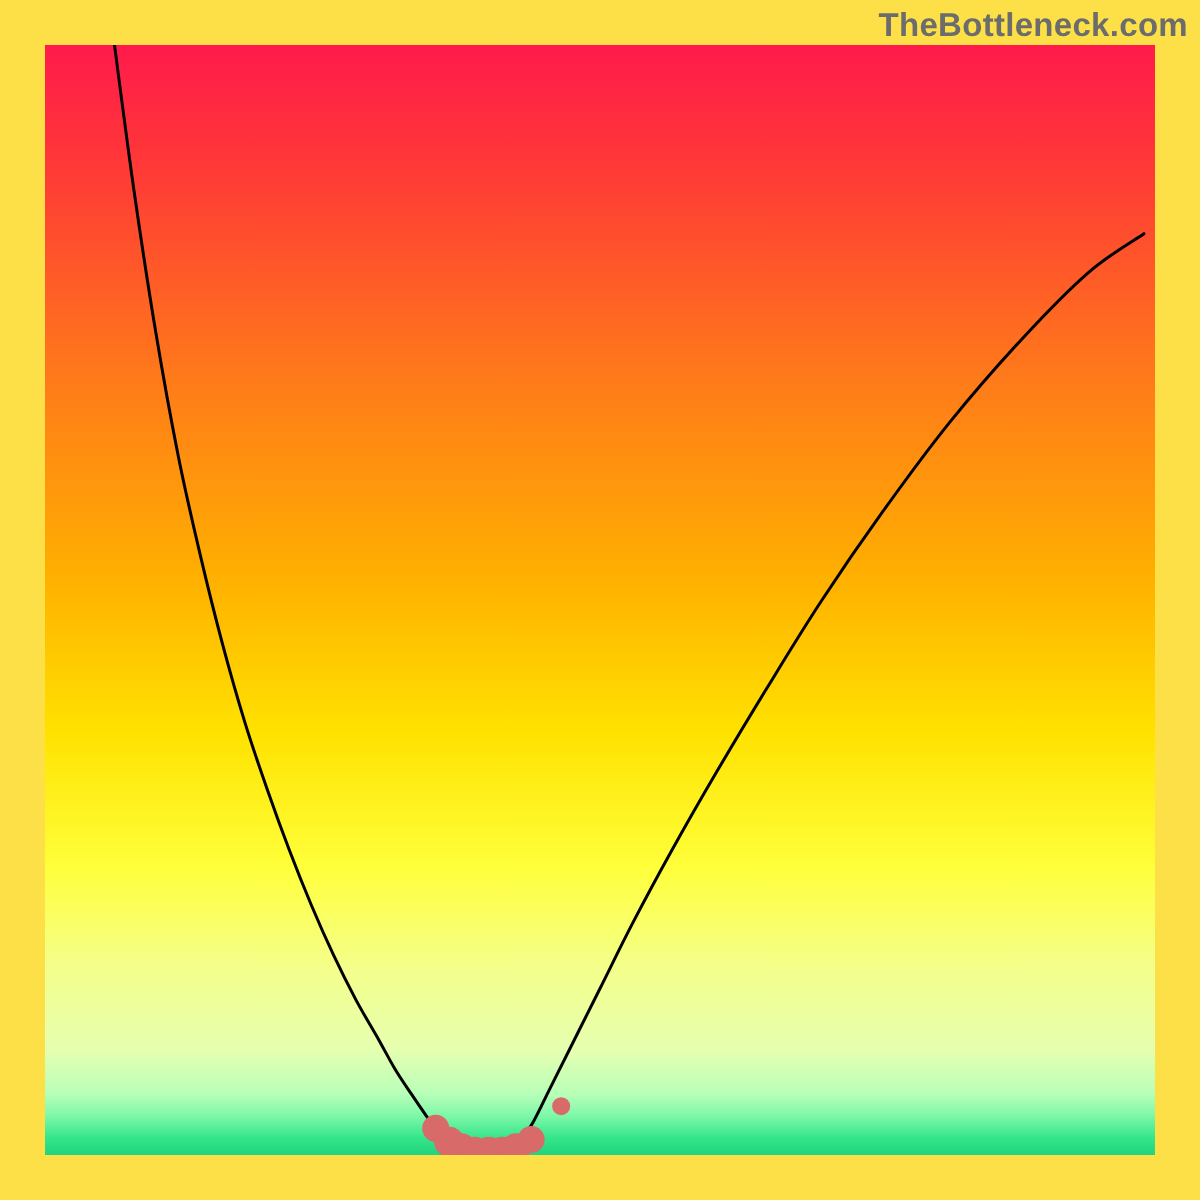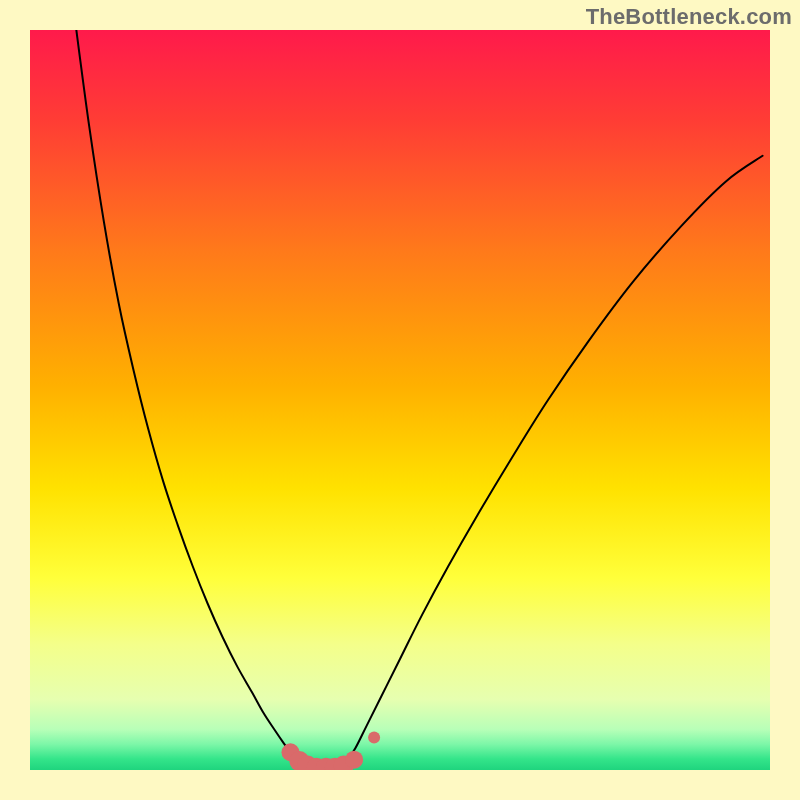--- a/index.html
+++ b/index.html
@@ -6,21 +6,21 @@
     margin: 0;
     padding: 0;
     width: 800px;
     height: 800px;
     overflow: hidden;
     font-family: Arial, Helvetica, sans-serif;
   }
   .frame {
     width: 800px;
     height: 800px;
-    background: #fef9c3;
+    background: #fde047;
     position: relative;
   }
   .watermark {
     position: absolute;
     top: 4px;
     right: 8px;
     font-size: 22px;
     font-weight: 600;
     color: #6c6c6c;
     letter-spacing: 0.2px;

